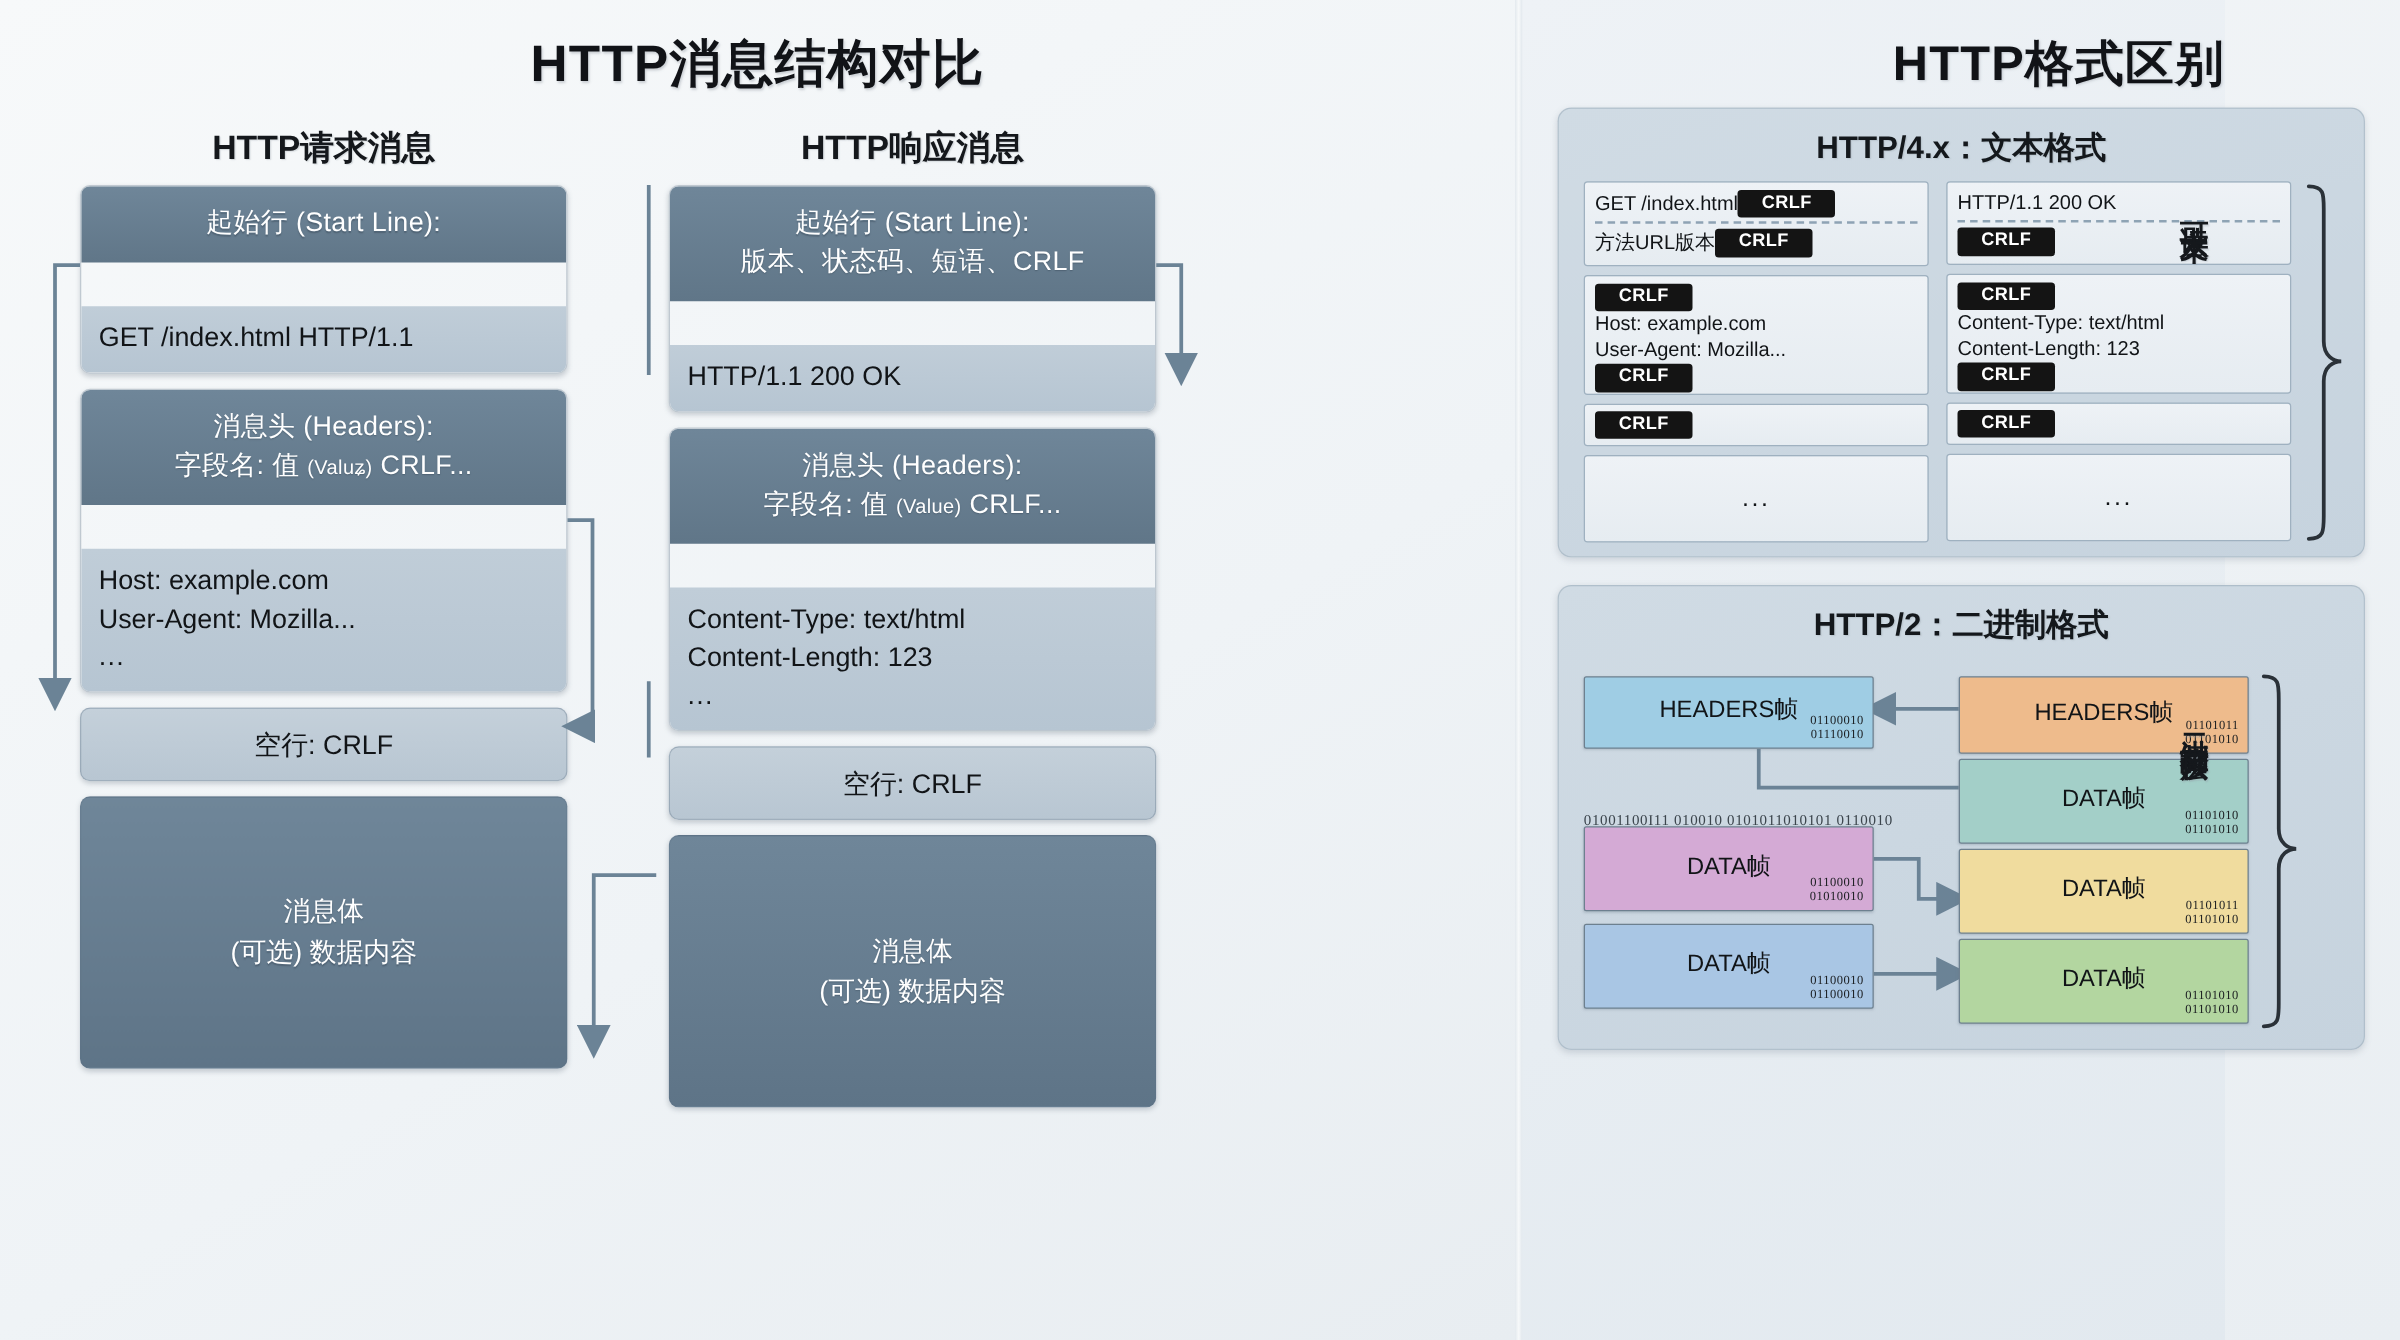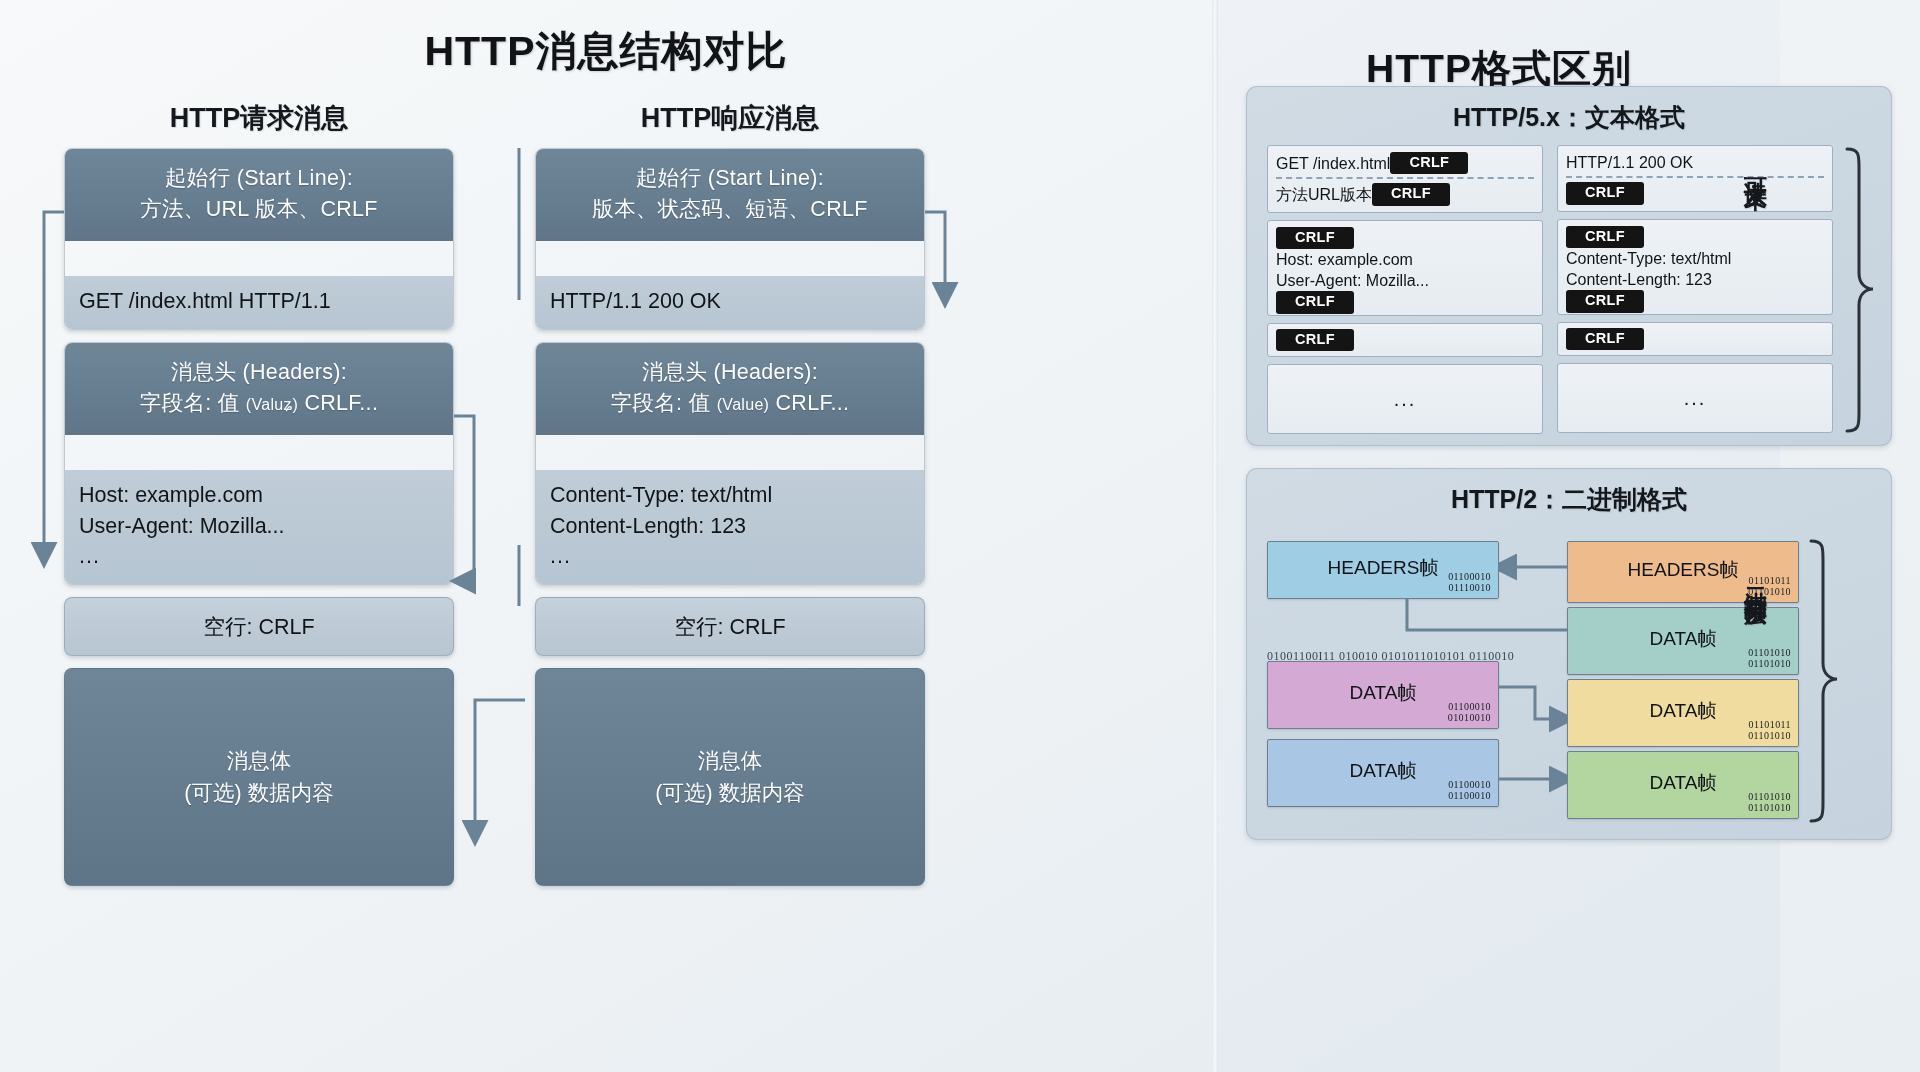--- a/index.html
+++ b/index.html
@@ -34,22 +34,22 @@
 
   
   .main-title {
     position: absolute; left: 0; right: 0; top: 24px;
     text-align: center;
     font-size: 41px; font-weight: bold; color: #111317;
     letter-spacing: 1px;
     text-shadow: 1px 1px 2px rgba(120,130,140,.35);
   }
   .right-title {
-    position: absolute; left: 0; right: 0; top: 42px;
-    text-align: center;
+    position: absolute; left: 0; right: 0; top: 24px;
+    text-align: right;
     font-size: 39px; font-weight: bold; color: #111317;
     letter-spacing: 1px;
     text-shadow: 1px 1px 2px rgba(120,130,140,.35);
   }
   .col-title {
     position: absolute; top: 100px;
     font-size: 27px; font-weight: bold; color: #15181c;
     text-align: center; width: 390px;
     text-shadow: 1px 1px 1px rgba(140,150,160,.3);
   }
@@ -213,21 +213,20 @@
     <div class="main-title">HTTP消息结构对比</div>
 
     <div class="col-title req">HTTP请求消息</div>
     <div class="col-title res">HTTP响应消息</div>
 
     <div class="msgcol req">
 
       <div class="block">
         <div class="hdr">
           <div>起始行 (Start Line):</div>
-          <div>方法、URL 版本、CRLF</div>
         </div>
         <div class="body">GET /index.html HTTP/1.1</div>
       </div>
 
       <div class="block">
         <div class="hdr">
           <div>消息头 (Headers):</div>
           <div>
             <span>字段名: 值 </span><span class="small">(Valuʑ)</span><span> CRLF...</span>
           </div>
@@ -300,21 +299,21 @@
     </svg>
   </div>
 
   <div class="divider"></div>
 
   <div class="right-panel">
 
     <div class="right-title">HTTP格式区别</div>
 
     <div class="card" id="card-http1">
-      <div class="card-title">HTTP/5.x：文本格式</div>
+      <div class="card-title">HTTP/4.x：文本格式</div>
 
       <div class="h1cols">
 
         <div class="h1col">
           <div class="h1box">
             <div class="row-sp">
               <span>GET /index.html</span>
               <span class="crlf">CRLF</span>
             </div>
             <div class="dashline"></div>

